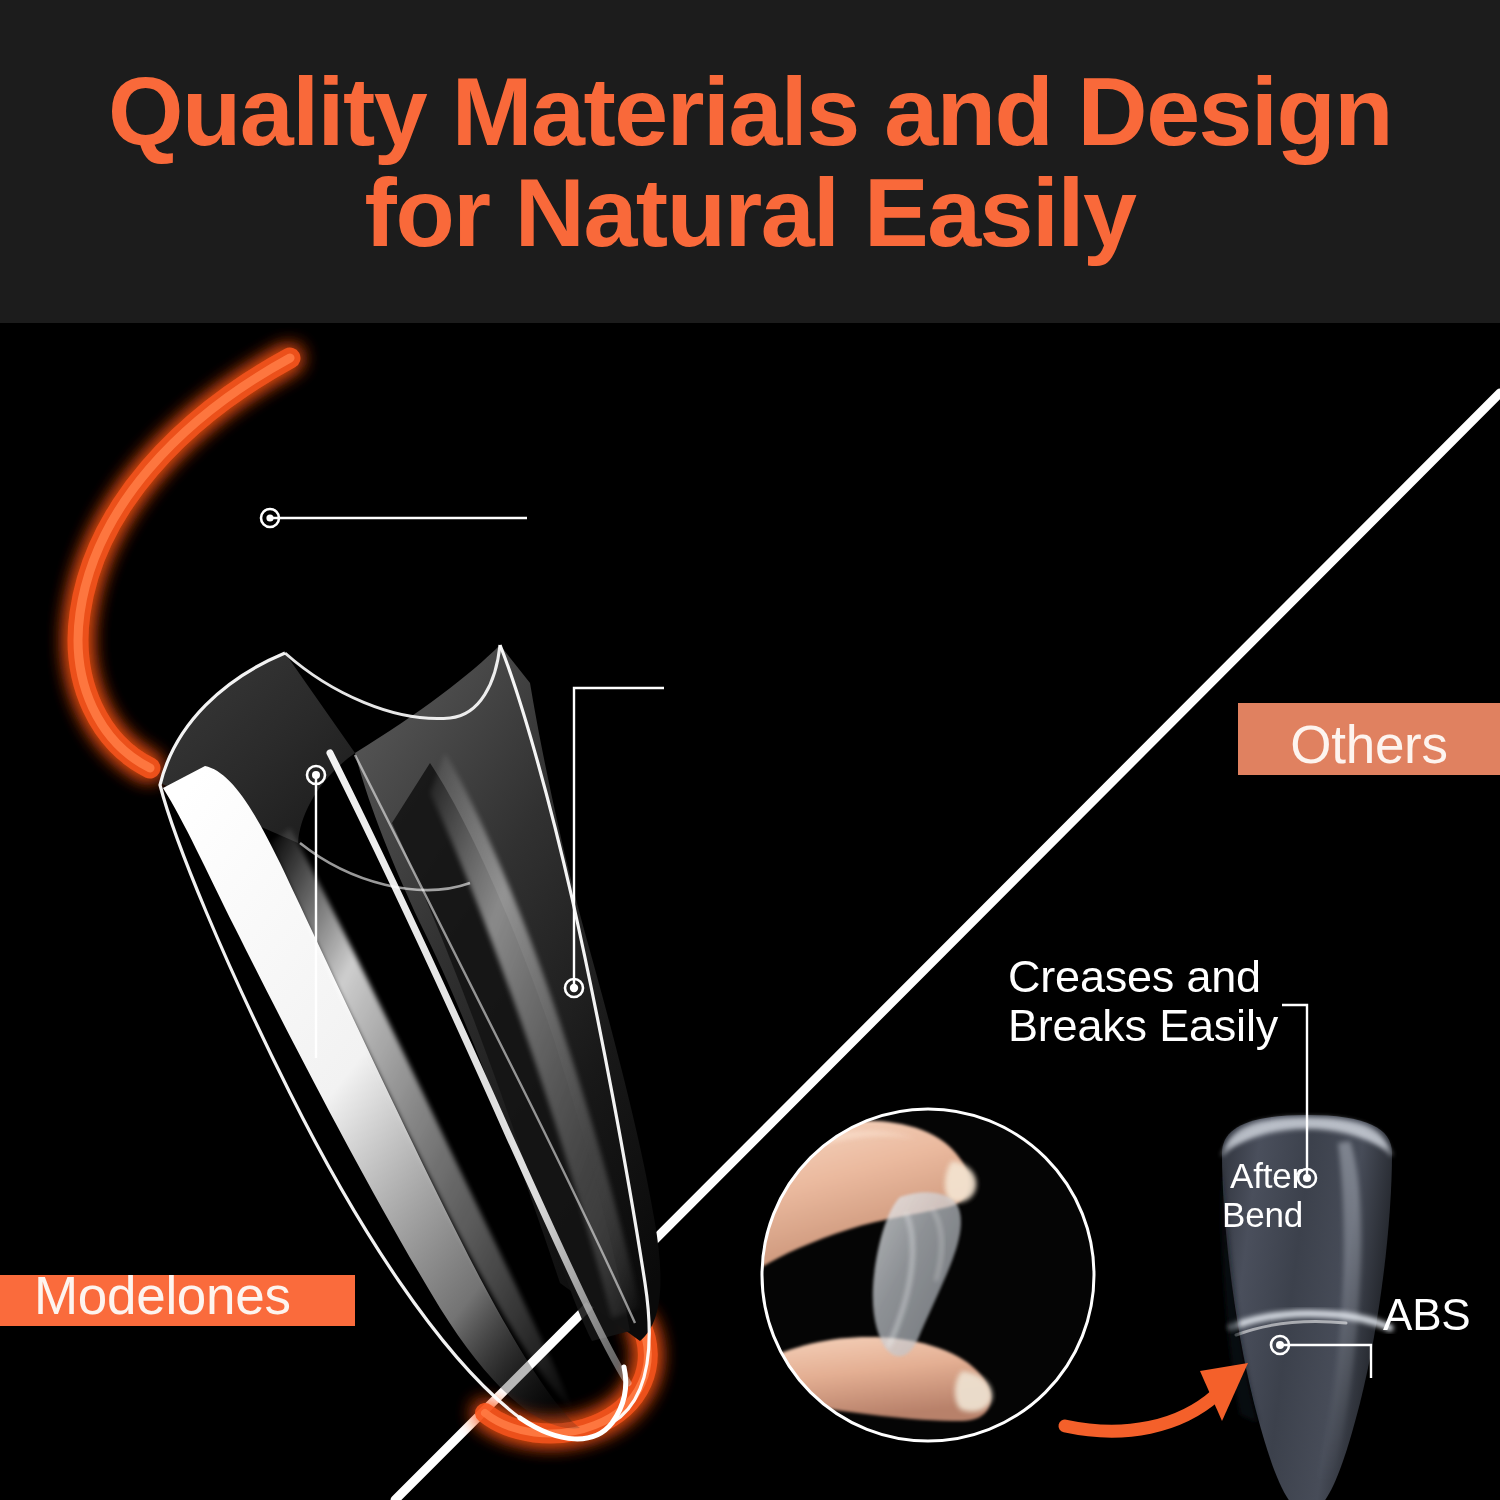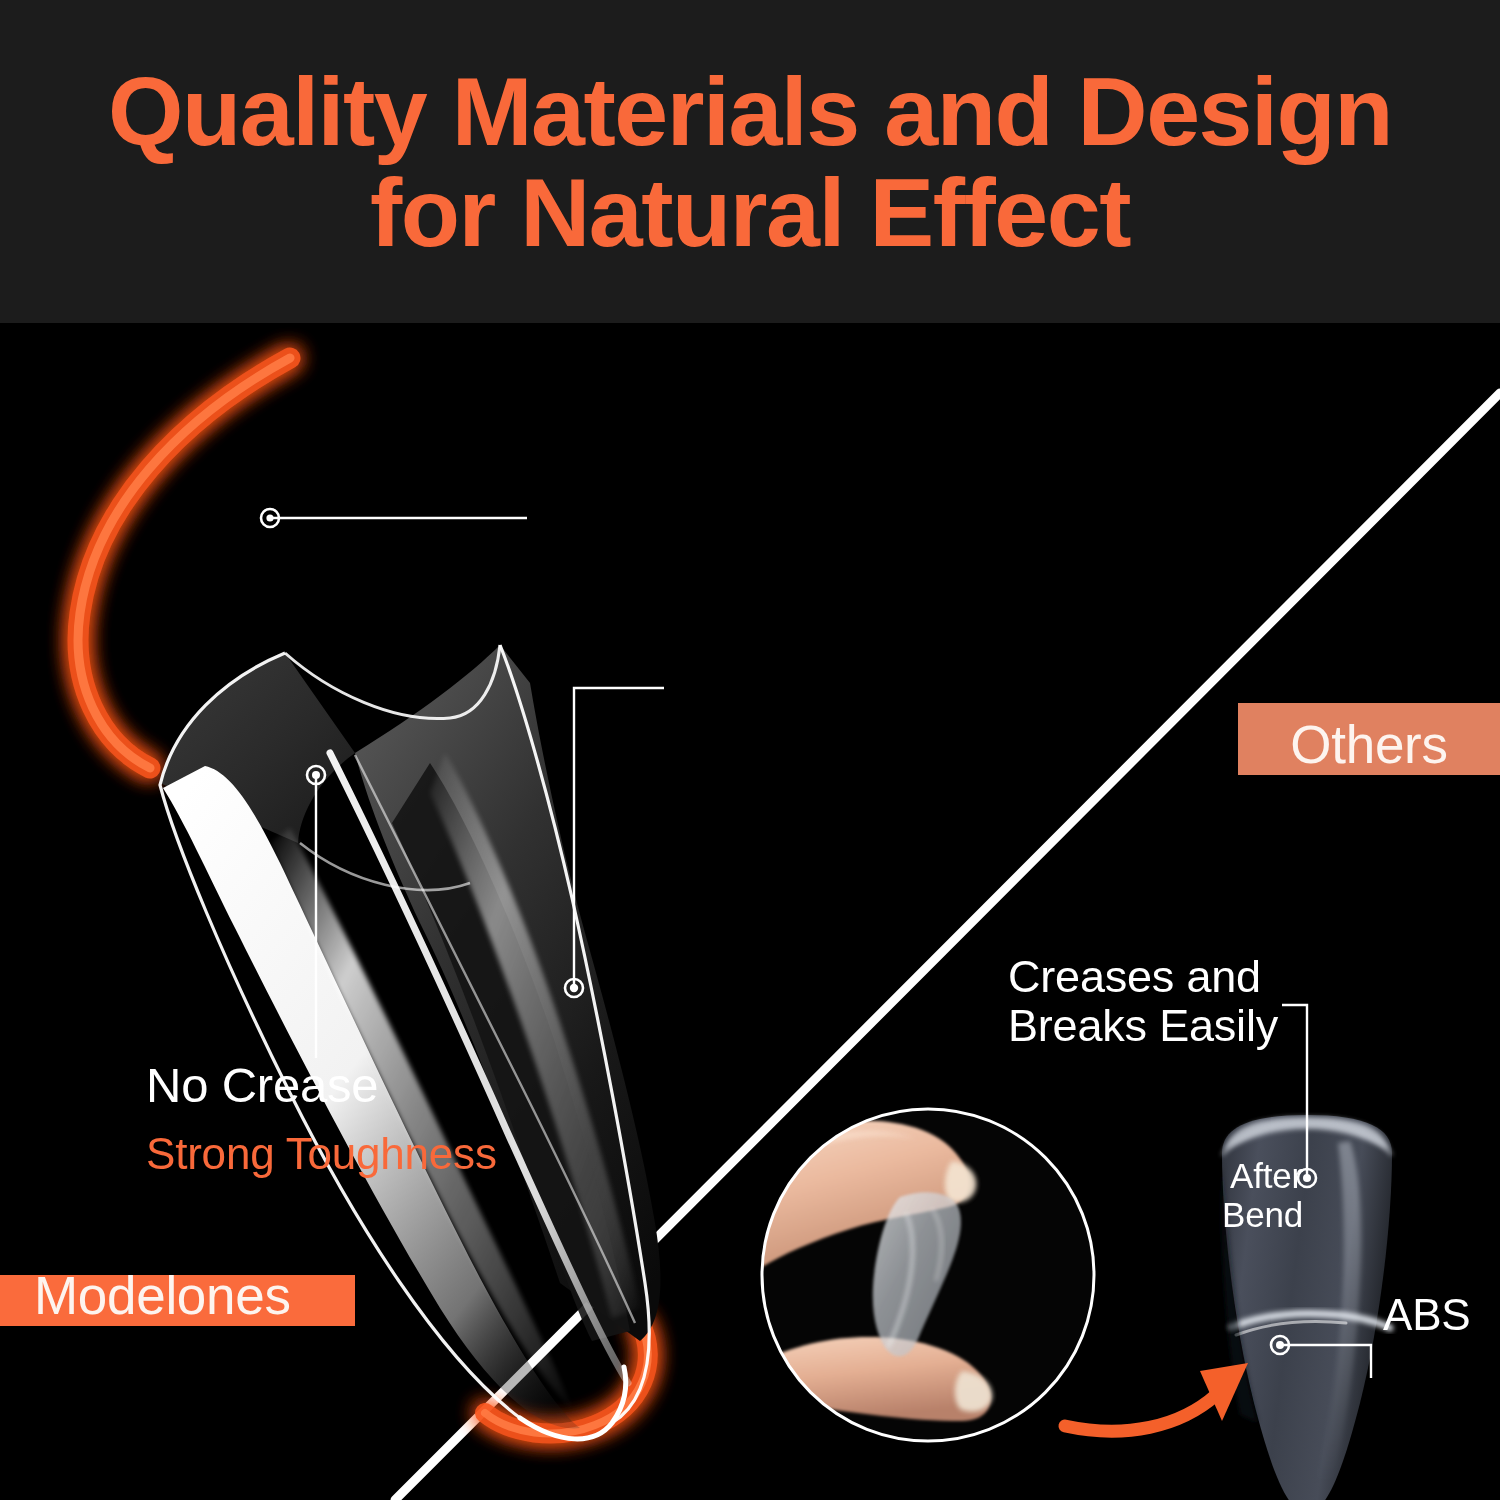--- a/index.html
+++ b/index.html
@@ -119,21 +119,21 @@
     pointer-events: none;
   }
 </style>
 </head>
 <body>
 
 <div id="page">
 
   <div id="header">
     <div class="title-line l1">Quality Materials and Design</div>
-    <div class="title-line l2">for Natural Effect</div>
+    <div class="title-line l2">for Natural Easily</div>
   </div>
 
   <div id="canvas">
     <div id="artboard">
 
       <svg class="svg-layer" viewBox="0 0 1500 1177">
         <defs>
 
           <linearGradient id="gNailTopDark" x1="0" y1="0" x2="1" y2="1">
             <stop offset="0%" stop-color="#3a3a3a"></stop>
@@ -390,24 +390,20 @@
           <circle cx="1307" cy="855" r="4" fill="#ffffff" stroke="none"></circle>
 
           <polyline points="1283,1022 1371,1022 1371,1055" stroke-width="2.4"></polyline>
           <circle cx="1280" cy="1022" r="9" fill="none" stroke="#ffffff" stroke-width="2.6"></circle>
           <circle cx="1280" cy="1022" r="4" fill="#ffffff" stroke="none"></circle>
         </g>
       </svg>
 
 
 
-      <div class="callout" id="co-nocrease">
-        <div class="head">No Crease</div>
-        <div class="sub">Strong Toughness</div>
-      </div>
 
       <div class="callout plain" id="co-creases">
         <div class="head">Creases and
 Breaks Easily</div>
       </div>
 
       <div class="callout plain" id="co-afterbend">
         <div class="head">After
 Bend</div>
       </div>

